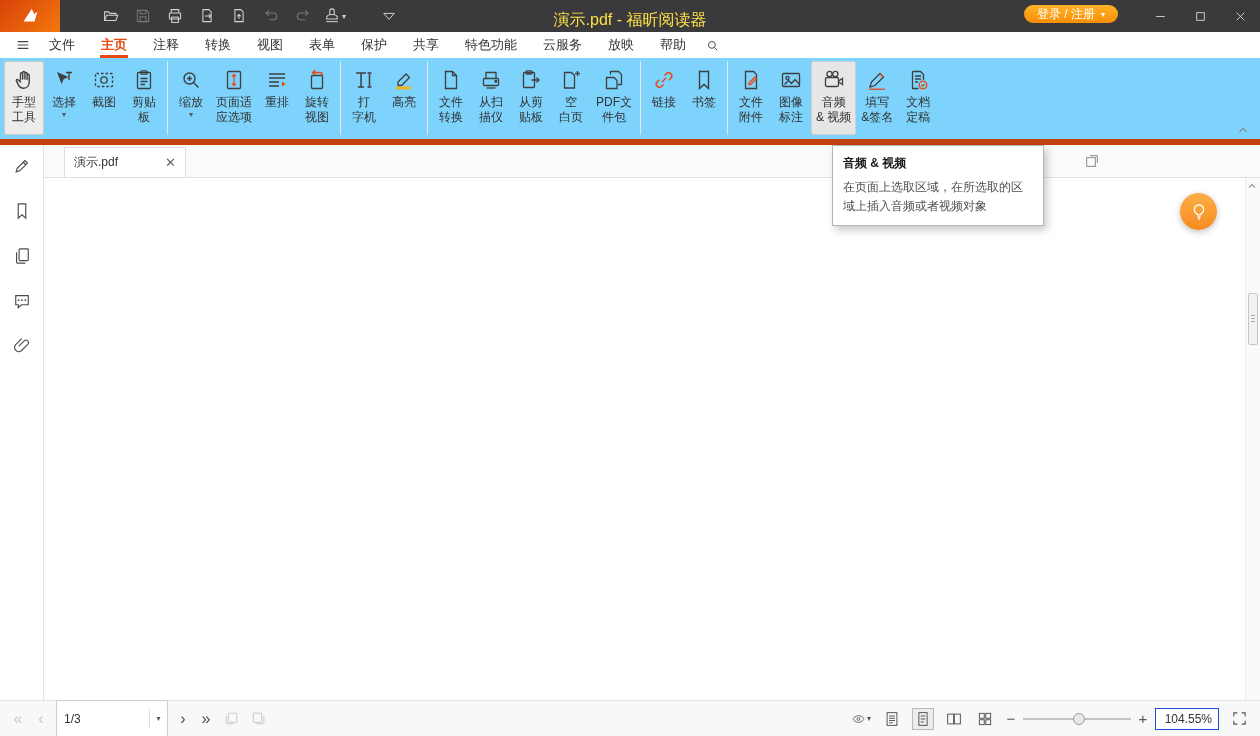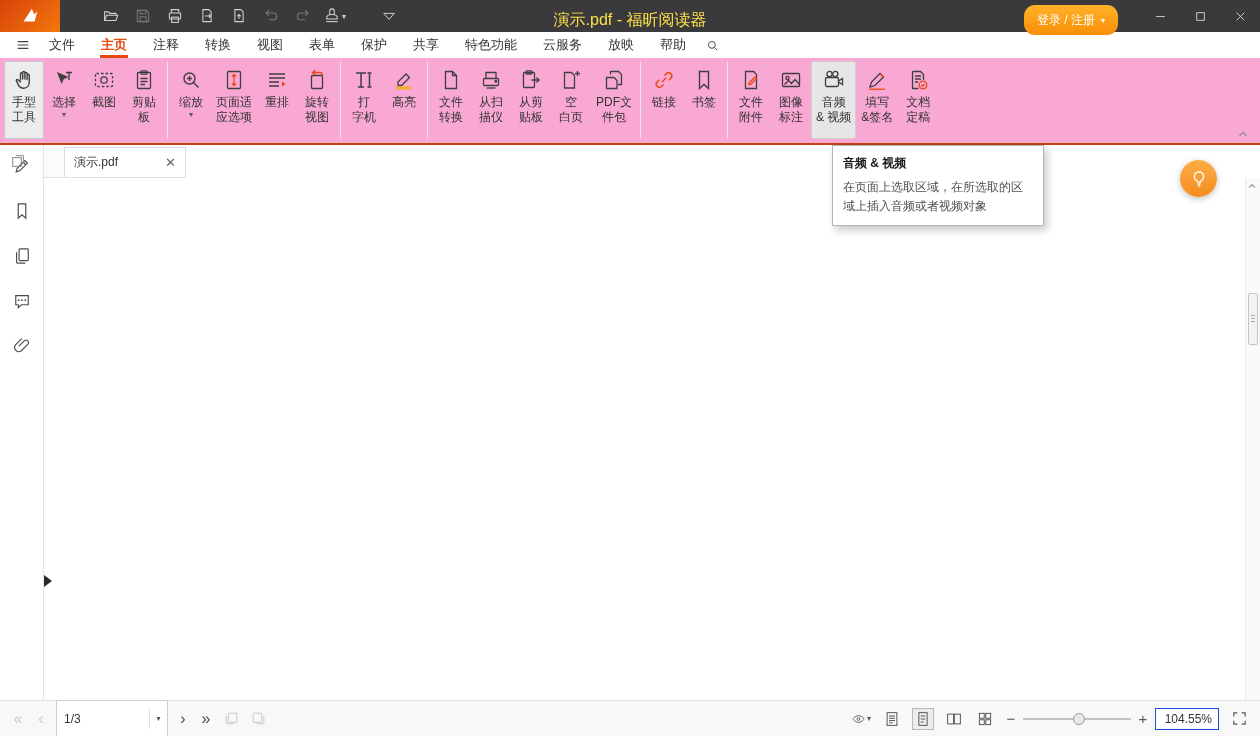--- a/index.html
+++ b/index.html
@@ -10,59 +10,59 @@
   .titlebar { position:relative; height:32px; background:#3a3a3c; display:flex; align-items:center; }
   .logo { width:60px; height:32px; background:linear-gradient(135deg,#d8430a,#f3770c); display:flex; align-items:center; justify-content:center; flex:0 0 auto; }
   .logo svg { width:22px; height:22px; }
   .qat { display:flex; align-items:center; gap:3px; margin-left:36px; color:#d2d2d2; }
   .qbtn { width:29px; height:26px; display:flex; align-items:center; justify-content:center; border-radius:3px; }
   .qbtn svg { width:18px; height:18px; }
   .qbtn.dim { color:#777; }
   .qbtn.wide { margin-left:22px; }
   .mini-caret { font-size:8px; margin-left:1px; }
   .win-title { position:absolute; left:50%; transform:translateX(-50%); color:#fde047; font-size:16px; white-space:nowrap;margin-top:8px; }
-  .login-btn { position:absolute; right:142px; top:5px; height:30px; padding:0 13px; border-radius:11px;
+  .login-btn { position:absolute; right:142px; top:5px; height:18px; padding:0 13px; border-radius:11px;
     background:linear-gradient(180deg,#ffb229,#f98e06); color:#fff; font-size:12px; display:flex; align-items:center; gap:5px; border:none; cursor:pointer; }
   .login-btn .mini-caret{ font-size:8px; }
   .winctl { position:absolute; right:0; top:0; display:flex; height:32px; }
   .wbtn { width:40px; height:32px; display:flex; align-items:center; justify-content:center; color:#dcdcdc; }
   .wbtn svg { width:13px; height:13px; }
 
   
   .menubar { height:26px; background:#fff; display:flex; align-items:center; padding-left:10px; }
   .hamburger { width:26px; height:22px; display:flex; align-items:center; justify-content:center; color:#444; }
   .hamburger svg{ width:16px; height:16px; }
   .mitem { padding:0 13px; height:26px; display:flex; align-items:center; font-size:13px; color:#333; position:relative; cursor:default; }
   .mitem.active { color:#e8490f; font-weight:bold; }
   .mitem.active::after { content:''; position:absolute; left:12px; right:12px; bottom:0; height:3px; background:#e8490f; }
   .menu-search { width:26px; height:22px; display:flex; align-items:center; justify-content:center; color:#444; }
   .menu-search svg{ width:15px; height:15px; }
 
   
-  .ribbon { position:relative; height:87px; background:#f9a8d4; border-bottom:2px solid #c2410c; display:flex; align-items:stretch; padding:3px 2px 4px 4px; }
+  .ribbon { position:relative; height:87px; background:#7dd3fc; border-bottom:6px solid #c2410c; display:flex; align-items:stretch; padding:3px 2px 4px 4px; }
   .rgroup { display:flex; }
   .rgroup + .rgroup { border-left:1px solid #e6e6e6; margin-left:3px; padding-left:3px; }
   .rbtn { display:flex; flex-direction:column; align-items:center; padding:6px 4px 2px; min-width:40px; border:1px solid transparent; border-radius:2px; cursor:default; }
   .rbtn .icon { height:24px; display:flex; align-items:center; color:#3f3f3f; }
   .rbtn .icon svg { width:24px; height:24px; }
   .rbtn .lbl { margin-top:3px; font-size:12px; line-height:15px; text-align:center; color:#333; }
   .rbtn .caret { font-size:8px; color:#555; line-height:10px; }
   .rbtn.selected { background:#ececec; border-color:#c9c9c9; }
   .rbtn.hover { background:#e6e6e6; border-color:#cfcfcf; }
   .ribbon-collapse { position:absolute; right:8px; bottom:2px; width:16px; height:14px; color:#888; }
   .ribbon-collapse svg{ width:14px; height:14px; }
 
   
   .content { position:relative; display:flex; height:555px; }
   .sidebar { width:44px; border-right:1px solid #e5e5e5; background:#fff; display:flex; flex-direction:column; align-items:center; padding-top:10px; gap:23px; flex:0 0 auto; }
   .sbtn { width:22px; height:22px; color:#4c4c4c; display:flex; align-items:center; justify-content:center; }
   .sbtn svg { width:20px; height:20px; }
   .panel-handle { position:absolute; left:44px; top:430px; width:0; height:0; border-top:6px solid transparent; border-bottom:6px solid transparent; border-left:8px solid #2b2b2b; }
 
-  .rightpane { flex:1; display:flex; flex-direction:row; position:relative; }
+  .rightpane { flex:1; display:flex; flex-direction:column; position:relative; }
   .tabrow { height:33px; background:#fbfbfb; border-bottom:1px solid #e0e0e0; display:flex; align-items:flex-end; position:relative; }
   .tab { margin-left:20px; width:122px; height:30px; background:#fff; border:1px solid #ddd; border-bottom:none; display:flex; align-items:center; padding:0 9px; gap:6px; font-size:12px; color:#333; }
   .tab .tab-label { flex:1; overflow:hidden; white-space:nowrap; }
   .tab .tab-close { color:#666; font-size:13px; line-height:1; }
   .tab-extra { position:absolute; right:160px; top:8px; width:16px; height:16px; color:#888; }
   .tab-extra svg{ width:16px; height:16px; }
 
   .docarea { flex:1; position:relative; background:#fff; }
   .doc-heading { position:absolute; bottom:12px; left:50%; transform:translateX(-50%); font-size:45px; font-weight:600; color:#000; white-space:nowrap; letter-spacing:1px; }
   .doc-heading .hl { background:#ffe100; padding:0 3px; }

